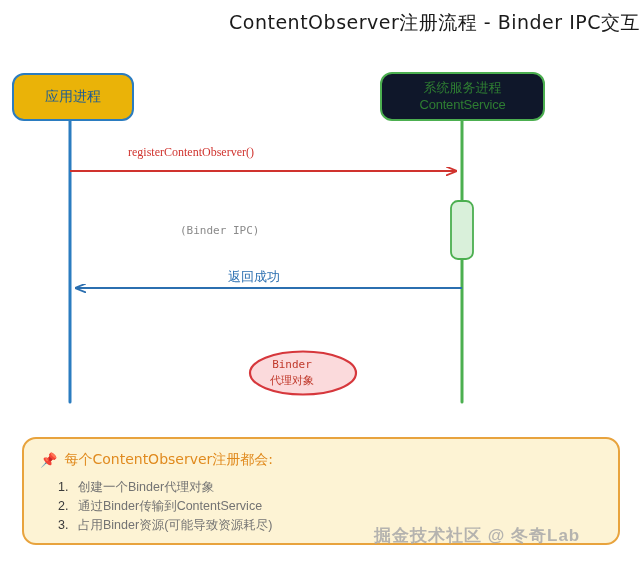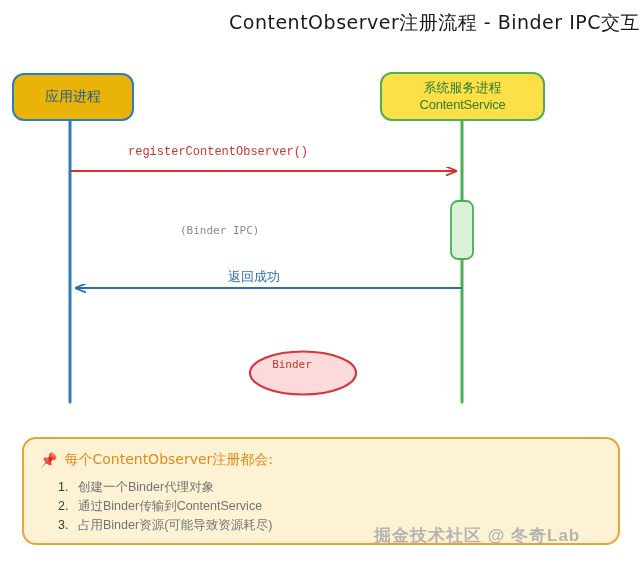--- a/index.html
+++ b/index.html
@@ -67,42 +67,42 @@
     background: #eab308;
     border: 2px solid #2b7cc0;
     color: #1a5b96;
     font-size: 14px;
   }
   #participant-service {
     left: 380px;
     top: 72px;
     width: 165px;
     height: 49px;
-    background: #fde047;
+    background: #0f172a;
     border: 2px solid #4caf50;
     color: #2e7d32;
     font-size: 13px;
   }
   #participant-service .pname-sub {
     font-family: Liberation Sans, sans-serif;
     font-size: 13px;
     letter-spacing: -0.2px;
   }
 
   
   .msg-label {
     position: absolute;
     white-space: nowrap;
     font-size: 12.5px;
   }
   #label-register {
     left: 128px;
     top: 145px;
     color: #d0332e;
-    font-family: Liberation Mono, monospace;
+    font-family: Liberation Serif, serif;
     font-size: 12px;
   }
   #label-register-sub {
     left: 180px;
     top: 176px;
     color: #8a8a8a;
     font-family: "DejaVu Sans Mono", monospace;
     font-size: 11px;
     margin-top: 48px;
   }
@@ -243,20 +243,21 @@
 
   <div id="label-register" class="msg-label">registerContentObserver()</div>
 
   <div id="label-register-sub" class="msg-label">(Binder IPC)</div>
 
   <div id="label-return" class="msg-label">返回成功</div>
 
 
   <div id="binder-proxy-label">
     <span class="bp-line bp-en">Binder</span>
+    <span class="bp-line">代理对象</span>
   </div>
 
   <div id="bottom-note">
     <div id="note-heading">
       <span id="note-pin-icon">📌</span>
       <span>每个ContentObserver注册都会:</span>
     </div>
     <ol id="note-list">
       <li>创建一个Binder代理对象</li>
       <li>通过Binder传输到ContentService</li>

